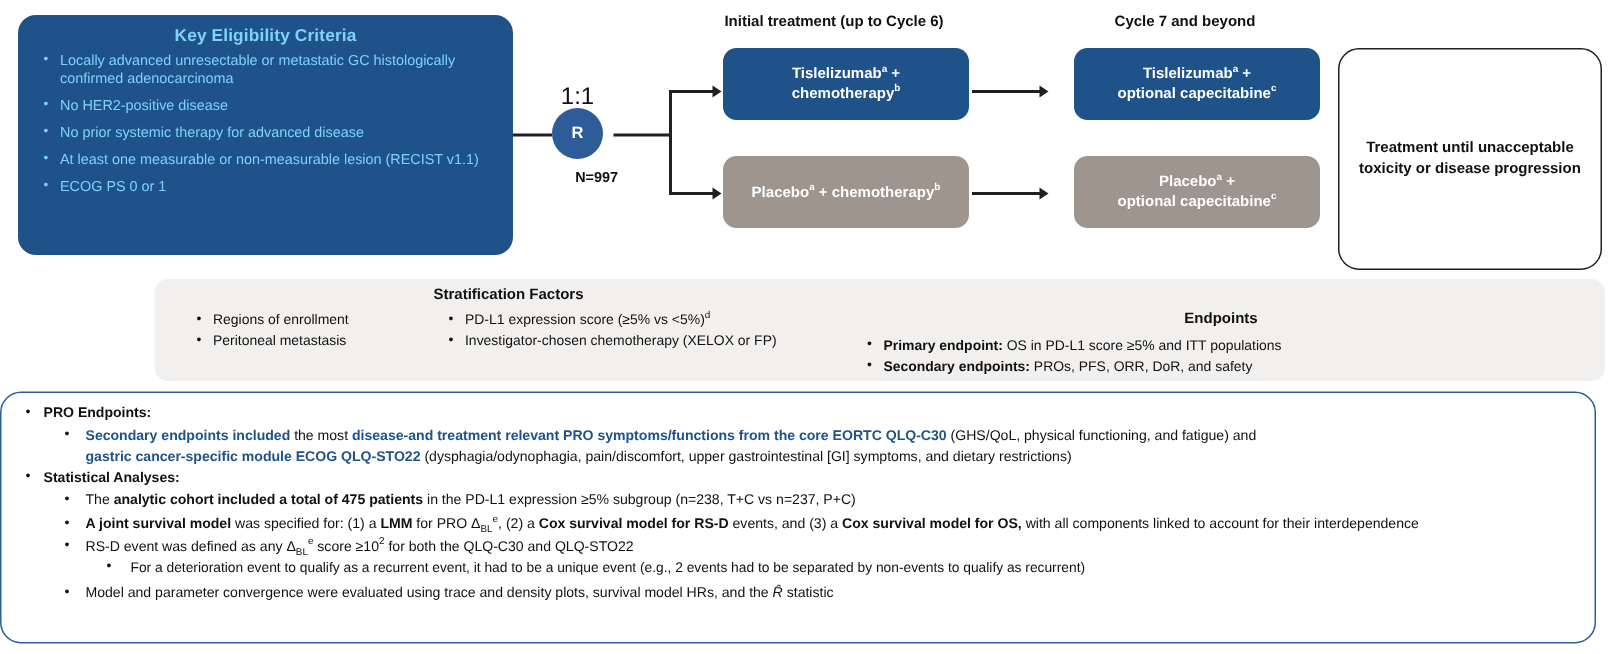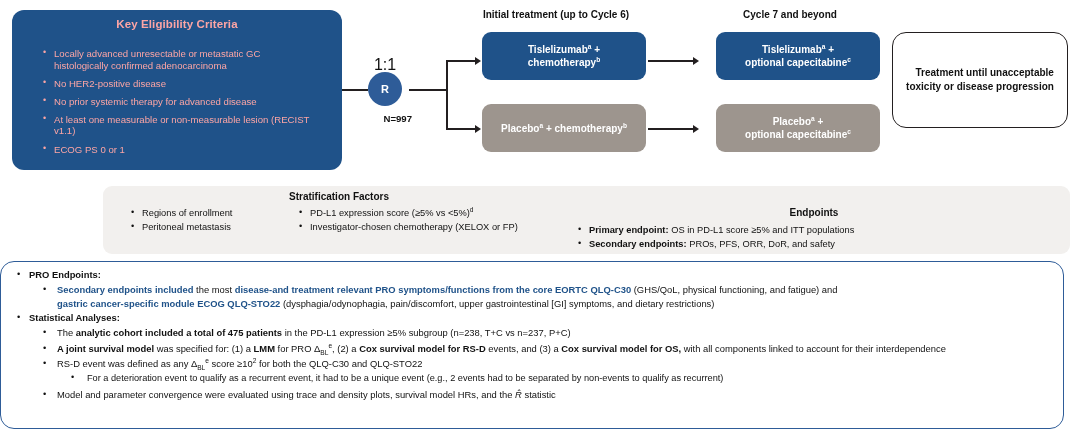--- a/index.html
+++ b/index.html
@@ -9,27 +9,27 @@
     font-family:"Liberation Sans", sans-serif;
     color:#111111;
     overflow:hidden;
     position:relative;
   }
   .stage{position:relative;width:1080px;height:436px;}
 
   
   .elig-box{
     position:absolute;left:12px;top:10px;width:330px;height:160px;
-    background:#1F5289;border-radius:12px;color:#fca5a5;
+    background:#1F5289;border-radius:12px;color:#7dd3fc;
     box-sizing:border-box;padding:8px 10px 6px 10px;
   }
   .elig-title{
     font-size:11.5px;font-weight:bold;text-align:center;margin-bottom:5px;letter-spacing:.1px;
   }
-  .elig-list{list-style:none;margin:18px;padding:0;}
+  .elig-list{list-style:none;margin:4px;padding:0;}
   .elig-list li{
     font-size:9.6px;line-height:11.6px;margin-bottom:6.5px;
     padding-left:14px;position:relative;
   }
   .elig-list li:before{
     content:"\2022";position:absolute;left:3px;top:-1px;font-size:9px;
   }
 
   
   .ln{position:absolute;background:#231f20;}
@@ -65,23 +65,23 @@
     font-size:10px;font-weight:bold;line-height:13px;box-sizing:border-box;padding:4px;
   }
   .tb-blue{background:#1F5289;}
   .tb-taupe{background:#9D958E;}
   .tb1{left:482px;top:32px;width:164px;height:48px;}
   .tb2{left:482px;top:104px;width:164px;height:48px;}
   .tb3{left:716px;top:32px;width:164px;height:48px;}
   .tb4{left:716px;top:104px;width:164px;height:48px;}
 
   .until-box{
-    position:absolute;left:892px;top:32px;width:176px;height:96px;
+    position:absolute;left:892px;top:32px;width:176px;height:148px;
     border:1.6px solid #231f20;border-radius:14px;background:#fff;
-    display:flex;align-items:center;justify-content:center;text-align:right;
+    display:flex;align-items:center;justify-content:center;text-align:center;
     font-size:10px;font-weight:bold;line-height:14px;box-sizing:border-box;padding:6px;
   }
 
   
   .panel{
     position:absolute;background:#F2F0EE;border-radius:9px;box-sizing:border-box;
   }
   .p-strat{left:103px;top:186px;width:472px;height:68px;padding:5px 8px;}
   .p-end{left:558px;top:186px;width:512px;height:68px;padding:21px 8px;}
   .panel-title{font-size:10px;font-weight:bold;text-align:center;margin-bottom:5px;}

